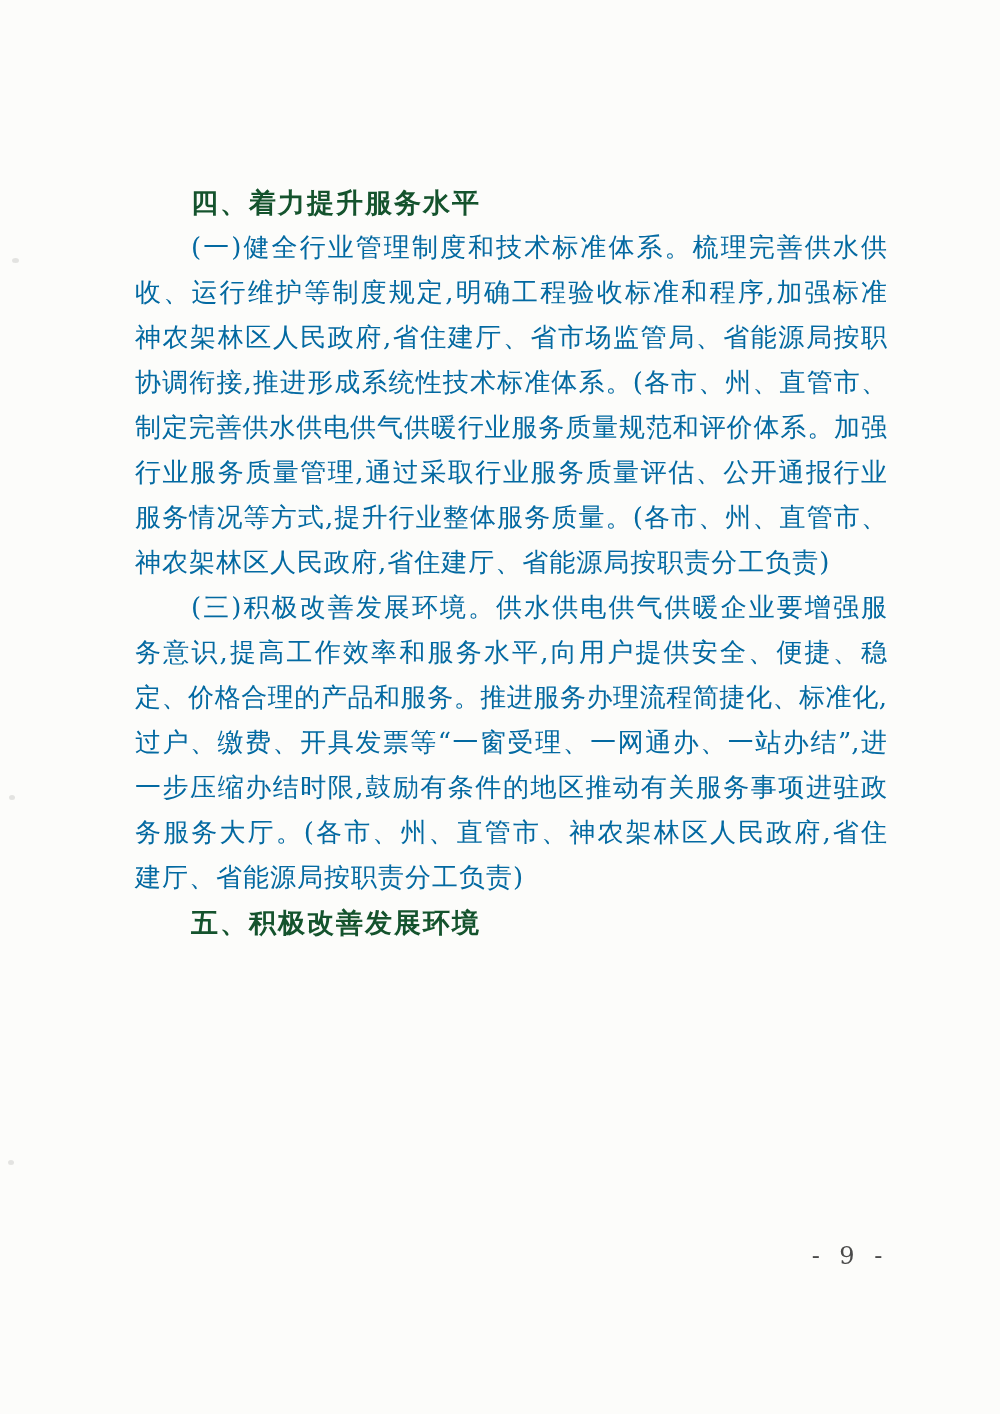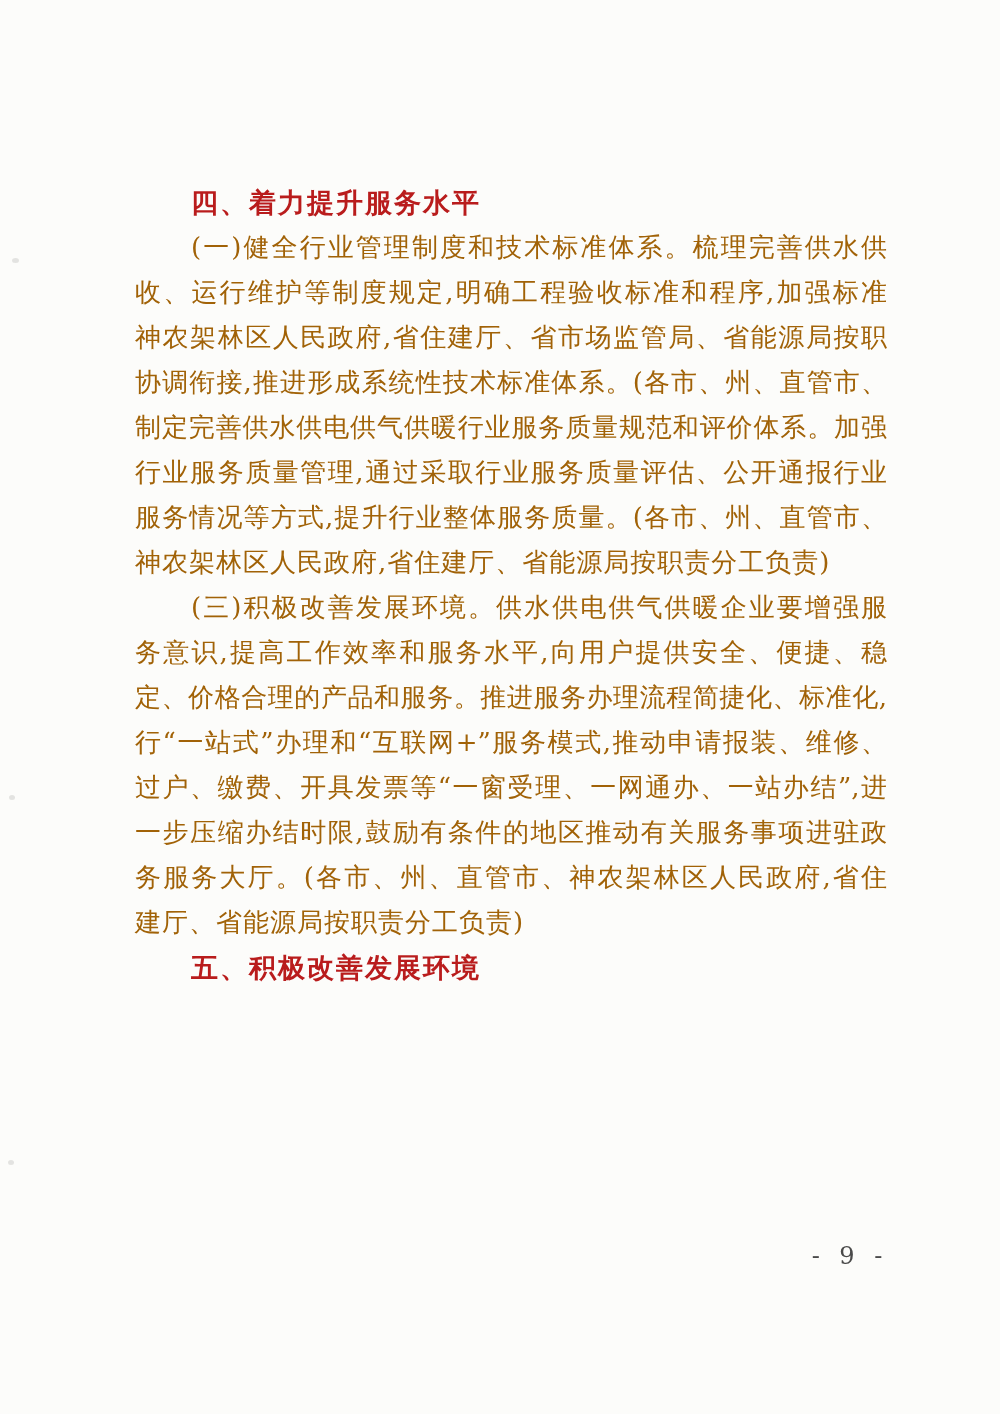--- a/index.html
+++ b/index.html
@@ -20,42 +20,42 @@
     position: absolute;
     top: 180px;
     left: 135px;
     width: 752px;
   }
   .line {
     height: 45px;
     line-height: 45px;
     font-size: 26px;
     letter-spacing: 1px;
-    color: #a16207;
+    color: #0369a1;
     white-space: nowrap;
     text-align: left;
   }
   .line.fill {
     white-space: normal;
     text-align: justify;
     text-align-last: justify;
     text-justify: inter-character;
     letter-spacing: 0;
   }
   .line.indent {
     padding-left: 56px;
   }
   .line.indent.fill {
     padding-left: 0;
     text-indent: 56px;
   }
   .line.heading {
     font-family: "DejaVu Sans", "Liberation Sans", sans-serif;
     font-weight: 700;
-    color: #b91c1c;
+    color: #14532d;
     font-size: 27px;
     letter-spacing: 2px;
   }
   .page-number {
     position: absolute;
     top: 1242px;
     left: 805px;
     width: 90px;
     text-align: center;
     font-size: 24px;
@@ -87,21 +87,20 @@
       <div class="line fill">收、运行维护等制度规定,明确工程验收标准和程序,加强标准</div>
       <div class="line fill">神农架林区人民政府,省住建厅、省市场监管局、省能源局按职</div>
       <div class="line fill">协调衔接,推进形成系统性技术标准体系。(各市、州、直管市、</div>
       <div class="line fill">制定完善供水供电供气供暖行业服务质量规范和评价体系。加强</div>
       <div class="line fill">行业服务质量管理,通过采取行业服务质量评估、公开通报行业</div>
       <div class="line fill">服务情况等方式,提升行业整体服务质量。(各市、州、直管市、</div>
       <div class="line">神农架林区人民政府,省住建厅、省能源局按职责分工负责)</div>
       <div class="line indent fill">(三)积极改善发展环境。供水供电供气供暖企业要增强服</div>
       <div class="line fill">务意识,提高工作效率和服务水平,向用户提供安全、便捷、稳</div>
       <div class="line fill">定、价格合理的产品和服务。推进服务办理流程简捷化、标准化,</div>
-      <div class="line fill">行“一站式”办理和“互联网+”服务模式,推动申请报装、维修、</div>
       <div class="line fill">过户、缴费、开具发票等“一窗受理、一网通办、一站办结”,进</div>
       <div class="line fill">一步压缩办结时限,鼓励有条件的地区推动有关服务事项进驻政</div>
       <div class="line fill">务服务大厅。(各市、州、直管市、神农架林区人民政府,省住</div>
       <div class="line">建厅、省能源局按职责分工负责)</div>
       <div class="line heading indent">五、积极改善发展环境</div>
     </div>
 
   <div class="page-number">- 9 -</div>
 </div>
 

